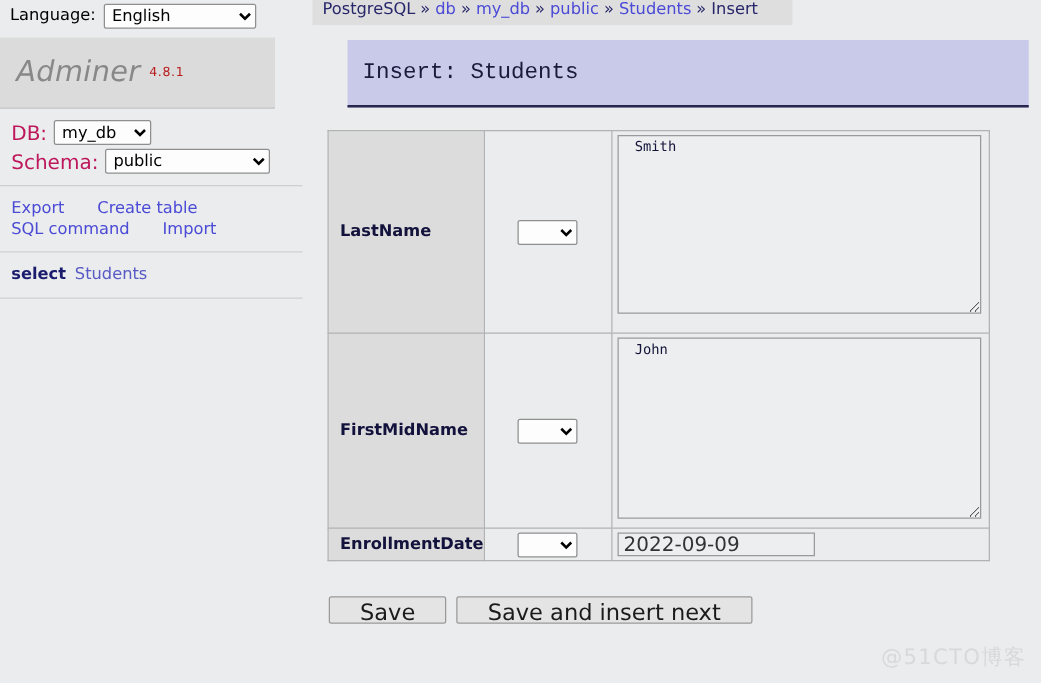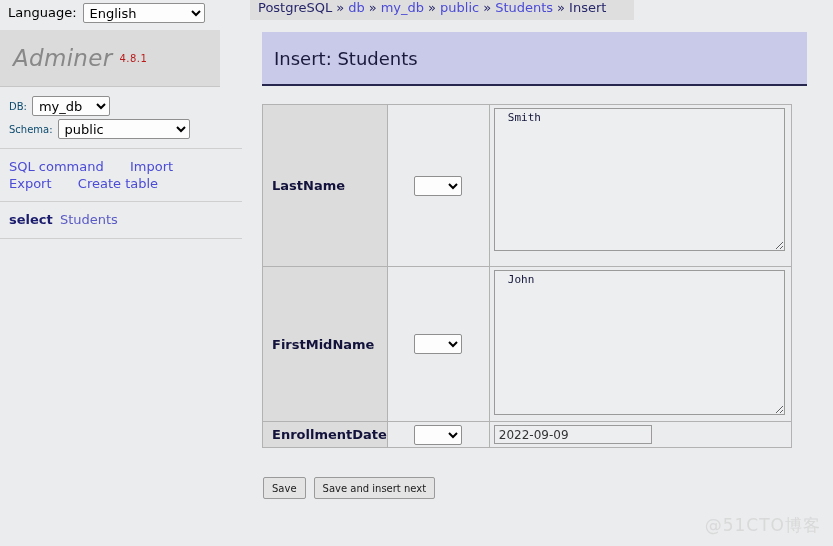--- a/index.html
+++ b/index.html
@@ -89,22 +89,22 @@
     box-sizing: border-box;
   }
   .side-row {
     display: flex;
     align-items: center;
     margin-bottom: 3px;
     white-space: nowrap;
   }
   .side-row:last-child { margin-bottom: 0; }
   .side-row .side-label {
-    font-size: 10px;
-    color: #0c4a6e;
+    font-size: 16px;
+    color: #be185d;
     margin-right: 5px;
   }
   #db-select { width: 78px; }
   #schema-select { width: 132px; }
 
   a.amlink {
     color: #4b4bd6;
     text-decoration: none;
     font-size: 13px;
   }
@@ -158,29 +158,30 @@
     color: #4b4bd6;
     text-decoration: none;
   }
   #breadcrumb .crumb-sep {
     color: #27276a;
     margin: 0 4px;
   }
 
   #page-title-bar {
     position: absolute;
-    left: 12px; top: 32px;
+    left: 28px; top: 32px;
     width: 545px;
     height: 54px;
     background: #c9c9ea;
     border-bottom: 2px solid #26264f;
     box-sizing: border-box;
     display: flex;
     align-items: center;
     padding-left: 12px;
+    font-family: Liberation Mono, monospace;
   }
   #page-title-bar .page-title {
     font-size: 18px;
     color: #1a1a3d;
   }
 
   
   #insert-table {
     position: absolute;
     left: 12px; top: 104px;
@@ -226,21 +227,21 @@
     height: 20px;
     font-family: "DejaVu Sans", "Liberation Sans", sans-serif;
     font-size: 12px;
     background: #fdfdfd;
     border: 1px solid #8f8f8f;
     border-radius: 2px;
   }
 
   input.textfield {
     font-family: "DejaVu Sans", "Liberation Sans", sans-serif;
-    font-size: 12px;
+    font-size: 16px;
     color: #333;
     background: #eceef0;
     border: 1px solid #9a9a9a;
     height: 19px;
     box-sizing: border-box;
     padding: 0 4px;
   }
   #id-input { width: 158px; }
   #date-input { width: 158px; }
 
@@ -269,26 +270,26 @@
   
   #button-row {
     position: absolute;
     left: 13px;
     top: 477px;
     display: flex;
     align-items: center;
   }
   button.formbtn {
     font-family: "DejaVu Sans", "Liberation Sans", sans-serif;
-    font-size: 10px;
+    font-size: 18px;
     color: #1a1a1a;
     background: #e4e4e4;
     border: 1px solid #9a9a9a;
     border-radius: 2px;
-    padding: 2px 8px;
+    padding: 2px 24px;
     height: 22px;
     margin-right: 8px;
     cursor: pointer;
   }
 
   
   #watermark {
     position: absolute;
     right: 12px;
     bottom: 9px;
@@ -325,28 +326,28 @@
     <div class="side-row">
       <span class="side-label">Schema:</span>
       <select id="schema-select" class="nativesel">
         <option>public</option>
       </select>
     </div>
   </div>
 
   <div id="actions-section">
     <div class="act-line">
+      <a class="amlink" href="#">Export</a>
+      <span class="gap"></span>
+      <a class="amlink" href="#">Create table</a>
+    </div>
+    <div class="act-line">
       <a class="amlink" href="#">SQL command</a>
       <span class="gap"></span>
       <a class="amlink" href="#">Import</a>
-    </div>
-    <div class="act-line">
-      <a class="amlink" href="#">Export</a>
-      <span class="gap"></span>
-      <a class="amlink" href="#">Create table</a>
     </div>
   </div>
 
   <div id="select-section">
     <a class="sel-kw" href="#" style="text-decoration:none;">select</a>
     <a class="table-link" href="#">Students</a>
   </div>
 
 </div>
 

